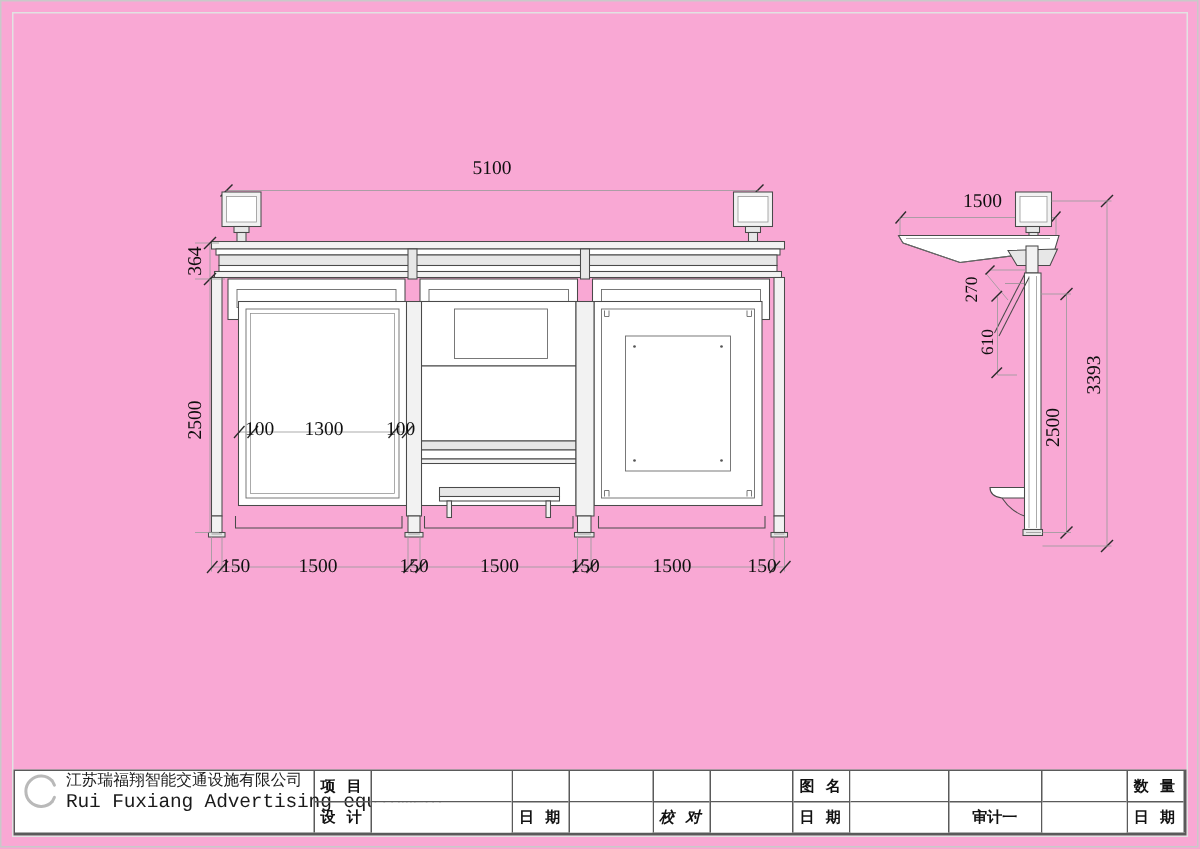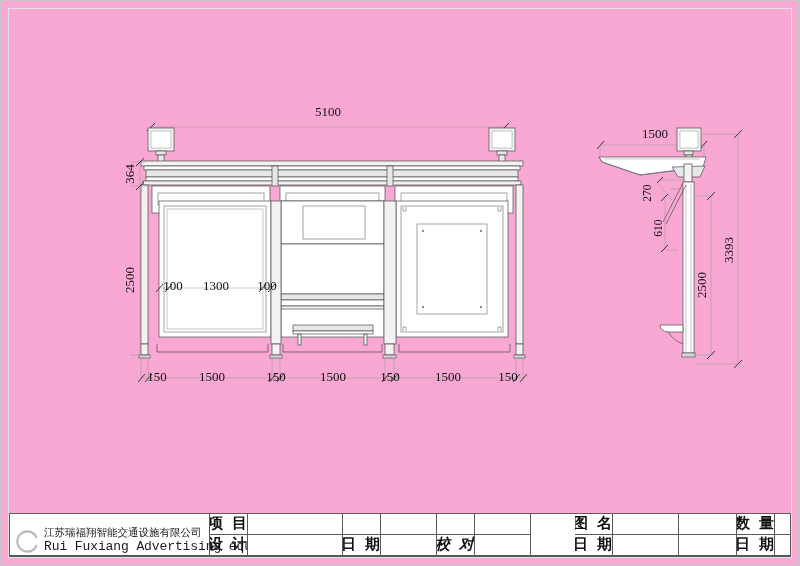--- a/index.html
+++ b/index.html
@@ -67,33 +67,33 @@
     flex: 1 1 50%;
     box-sizing: border-box;
     display: flex;
     align-items: center;
     justify-content: center;
     overflow: hidden;
   }
   .tb-row.top { border-bottom: 1px solid #5a5a5a; }
   .lbl-cn {
     font-family: "DejaVu Sans", sans-serif;
-    font-size: 15px;
+    font-size: 10px;
     font-weight: bold;
     letter-spacing: 2px;
     color: #111;
     white-space: nowrap;
   }
   .val-cell { background: #fff; }
 
   
   #logo-block {
     width: 200px;
     display: flex;
-    align-items: flex-end;
+    align-items: flex-start;
     padding-left: 4px;
     box-sizing: border-box;
     border-right: 1px solid #5a5a5a;
   }
   #logo-mark {
     width: 27px;
     height: 27px;
     flex: 0 0 27px;
     margin-right: 3px;
   }
@@ -458,34 +458,40 @@
       <div class="tb-row top"></div>
       <div class="tb-row">
         <span class="lbl-cn">校 对</span>
       </div>
     </div>
     <div class="tb-col" style="width:56px;">
       <div class="tb-row top"></div>
       <div class="tb-row val-cell"></div>
     </div>
 
-    <div class="tb-col" style="width:38px;margin-left:44px;">
+    <div class="tb-col" style="width:38px;">
       <div class="tb-row top">
         <span class="lbl-cn">图 名</span>
       </div>
       <div class="tb-row">
         <span class="lbl-cn">日 期</span>
       </div>
     </div>
 
     <div class="tb-col" style="width:66px;">
       <div class="tb-row top val-cell"></div>
       <div class="tb-row val-cell"></div>
     </div>
 
+    <div class="tb-col" style="width:62px;">
+      <div class="tb-row top"></div>
+      <div class="tb-row">
+        <span class="lbl-cn" style="letter-spacing:0;">审计一</span>
+      </div>
+    </div>
     <div class="tb-col" style="width:58px;">
       <div class="tb-row top"></div>
       <div class="tb-row val-cell"></div>
     </div>
 
     <div class="tb-col" style="width:38px;text-align:center;">
       <div class="tb-row top">
         <span class="lbl-cn">数 量</span>
       </div>
       <div class="tb-row">

